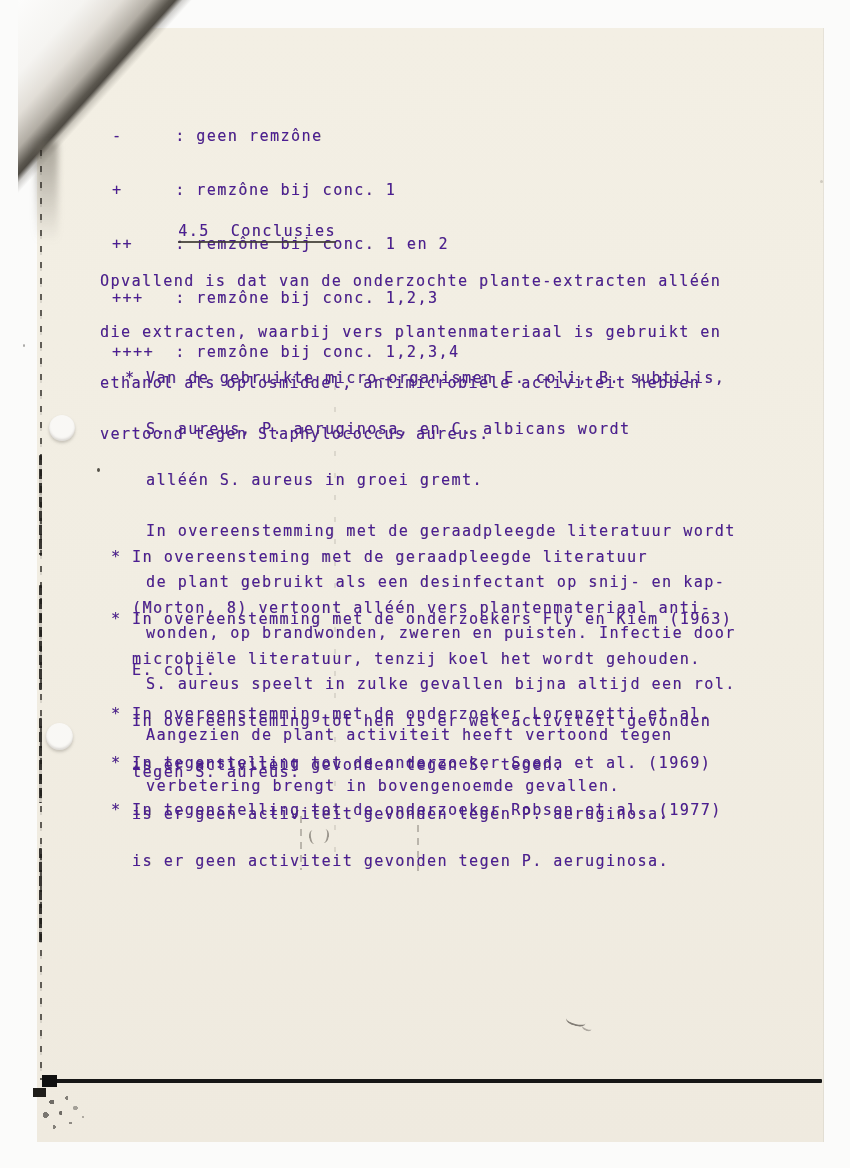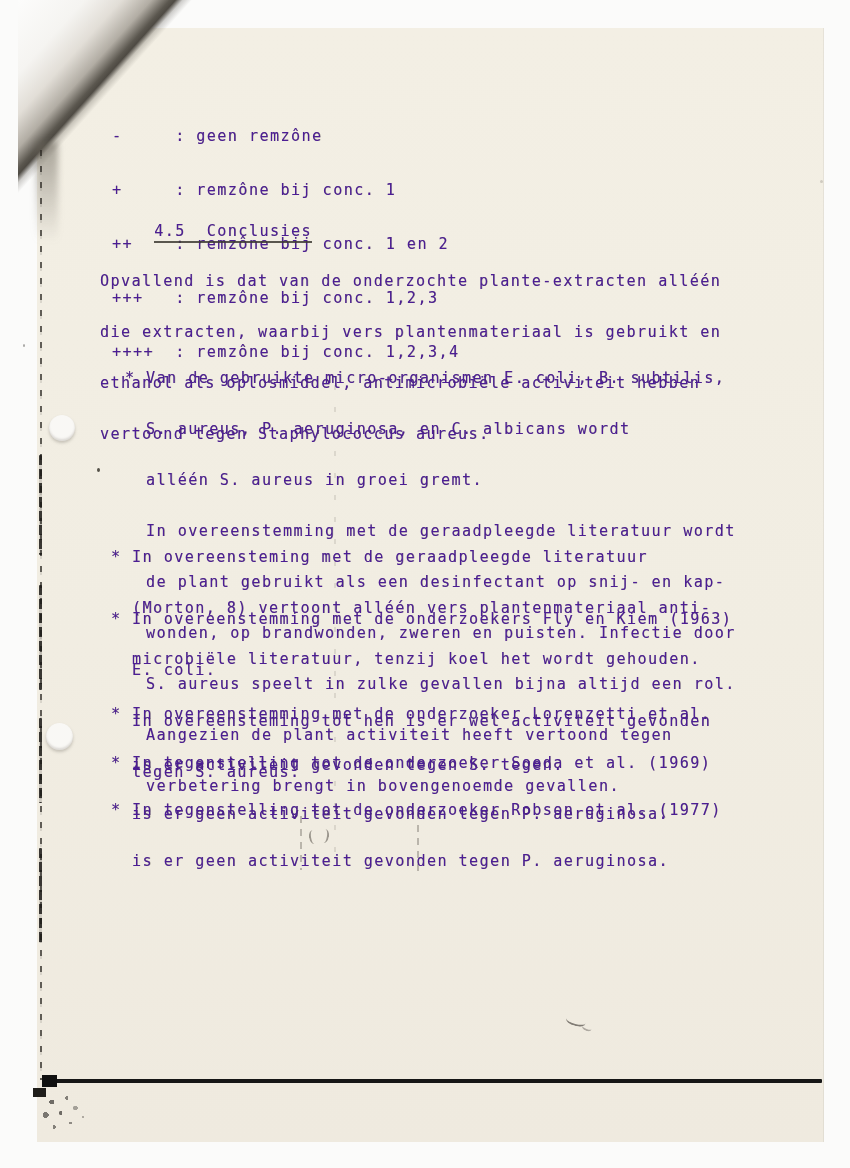--- a/index.html
+++ b/index.html
@@ -100,21 +100,21 @@
   
   .text{
     position:absolute;z-index:4;
     color:#4c1d95;
     font-size:15px;line-height:17px;letter-spacing:1.5px;
     text-shadow:0.3px 0 0 rgba(70,66,60,0.5);
     white-space:pre;
   }
   .legend{left:112px;top:91px;line-height:18px;}
   .heading-wrap{left:112px;top:206px;}
-  .heading{display:inline-block;border-bottom:2px solid rgba(62,59,52,0.85);padding-bottom:1px;}
+  .heading{display:inline-block;border-bottom:2px solid rgba(62,59,52,0.85);padding-bottom:1px;margin-left:24px;}
   .intro{left:100px;top:239px;}
   .bullet{left:111px;}
   .b1{top:336px;margin-left:14px;}
   .b2{top:515px;}
   .b3{top:577px;}
   .b4{top:672px;}
   .b5{top:721px;}
   .b6{top:768px;}
 </style>
 </head>

